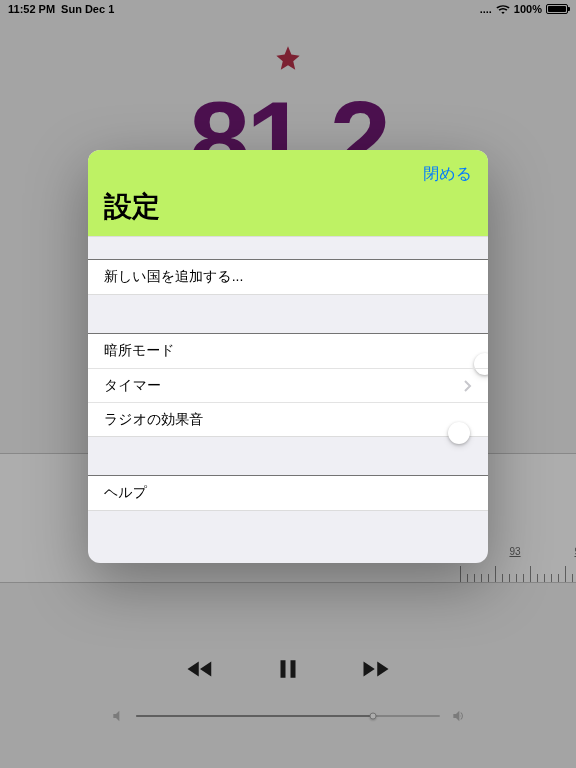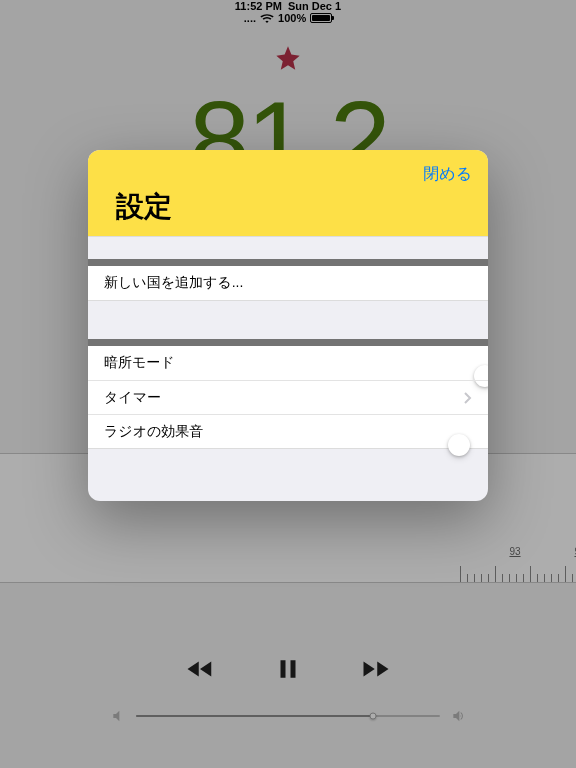--- a/index.html
+++ b/index.html
@@ -1,32 +1,32 @@
 <!DOCTYPE html>
 <html><head>
 <meta charset="utf-8">
 <style>
   * { box-sizing: border-box; margin: 0; padding: 0; }
   html, body { width: 576px; height: 768px; overflow: hidden; font-family: -apple-system, "Helvetica Neue", Arial, sans-serif; }
   body { background: #f2f2f2; position: relative; }
 
   
-  .status-bar { position: absolute; top: 0; left: 0; right: 0; height: 18px; display: flex; align-items: center; justify-content: space-between; padding: 0 8px; font-size: 11px; font-weight: 600; color: #000; z-index: 5; flex-direction: column; }
+  .status-bar { position: absolute; top: 0; left: 0; right: 0; height: 18px; display: flex; align-items: center; justify-content: space-between; padding: 0 8px; font-size: 11px; font-weight: 600; color: #000; z-index: 5; }
   .status-left { display: flex; gap: 6px; }
   .status-right { display: flex; align-items: center; gap: 4px; }
   .battery { width: 22px; height: 10px; border: 1px solid #000; border-radius: 2px; position: relative; }
   .battery::after { content: ""; position: absolute; right: -3px; top: 2px; width: 2px; height: 4px; background: #000; border-radius: 0 1px 1px 0; }
   .battery-fill { position: absolute; left: 1px; top: 1px; bottom: 1px; right: 1px; background: #000; border-radius: 1px; }
   .wifi-icon svg { width: 14px; height: 10px; display: block; }
 
   
   .app-bg { position: absolute; inset: 0; display: flex; flex-direction: column; align-items: center; }
   .star { margin-top: 44px; color: #b7324a; }
   .star svg { width: 28px; height: 28px; display: block; }
-  .freq { font-size: 110px; font-weight: 400; color: #4d7c0f; letter-spacing: -4px; margin-top: 4px; }
+  .freq { font-size: 110px; font-weight: 700; color: #701a75; letter-spacing: -4px; margin-top: 4px; }
 
   .dial-area { position: absolute; left: 0; right: 0; top: 453px; height: 130px; border-top: 1px solid #c9c9c9; border-bottom: 1px solid #c9c9c9; background: linear-gradient(#fff,#fff); overflow: hidden; }
   .ruler-labels { position: absolute; bottom: 36px; width: 100%; font-size: 10px; color: #6a6a6a; }
   .ruler-labels span { position: absolute; transform: translateX(-50%); text-decoration: underline; }
   .ticks { position: absolute; bottom: 0; left: 0; right: 0; height: 22px; }
   .tick { position: absolute; bottom: 0; width: 1px; background: #8a8a8a; }
 
   .controls { position: absolute; bottom: 84px; left: 0; right: 0; display: flex; justify-content: center; gap: 58px; align-items: center; color: #222; }
   .controls svg { width: 30px; height: 30px; display: block; }
 
@@ -34,25 +34,25 @@
   .vol-track { flex: 1; height: 2px; background: #c0c0c0; position: relative; border-radius: 1px; }
   .vol-fill { position: absolute; left: 0; top: 0; bottom: 0; width: 78%; background: #8d8d8d; border-radius: 1px; }
   .vol-thumb { position: absolute; left: 78%; top: 50%; width: 7px; height: 7px; background: #fff; border: 1px solid #aaa; border-radius: 50%; transform: translate(-50%,-50%); box-shadow: 0 1px 2px rgba(0,0,0,.2); }
   .vol-icon svg { width: 16px; height: 16px; display: block; color: #b5b5b5; }
 
   
   .dim { position: absolute; inset: 0; background: rgba(0,0,0,0.32); z-index: 10; }
 
   
   .modal { position: absolute; left: 88px; right: 88px; top: 150px; background: #efeff4; border-radius: 12px; z-index: 20; box-shadow: 0 20px 60px rgba(0,0,0,.35); overflow: hidden; }
-  .modal-header { background: #fde047; padding: 14px 28px 10px; position: relative; border-bottom: 1px solid #dcdcdc; }
+  .modal-header { background: #bef264; padding: 14px 16px 10px; position: relative; border-bottom: 1px solid #dcdcdc; }
   .close-btn { position: absolute; right: 16px; top: 14px; color: #007aff; font-size: 16px; font-weight: 400; }
   .modal-title { font-size: 28px; font-weight: 700; margin-top: 24px; color: #000; }
 
-  .group { margin-top: 22px; background: #fff; border-top: 7px solid #737373; border-bottom: 1px solid #dcdcdc; }
+  .group { margin-top: 22px; background: #fff; border-top: 1px solid #737373; border-bottom: 1px solid #dcdcdc; }
   .group + .group { margin-top: 38px; }
   .row { display: flex; align-items: center; min-height: 34px; padding: 0 16px; font-size: 14px; color: #000; position: relative; }
   .row + .row { border-top: 1px solid #e3e3e3; }
   .row .chev { margin-left: auto; color: #c7c7cc; }
   .row .chev svg { width: 8px; height: 12px; display: block; }
   .row .toggle { margin-left: auto; }
 
   
   .switch { width: 44px; height: 26px; border-radius: 13px; position: relative; }
   .switch-off { background: #e9e9ea; }
@@ -185,15 +185,20 @@
       </span>
     </div>
     <div class="row">
       <span>ラジオの効果音</span>
       <span class="toggle">
         <span class="switch switch-on"><span class="knob"></span></span>
       </span>
     </div>
   </div>
 
+  <div class="group">
+    <div class="row">
+      <span>ヘルプ</span>
+    </div>
+  </div>
 
   <div class="modal-spacer"></div>
 </div>
 
 </body></html>

